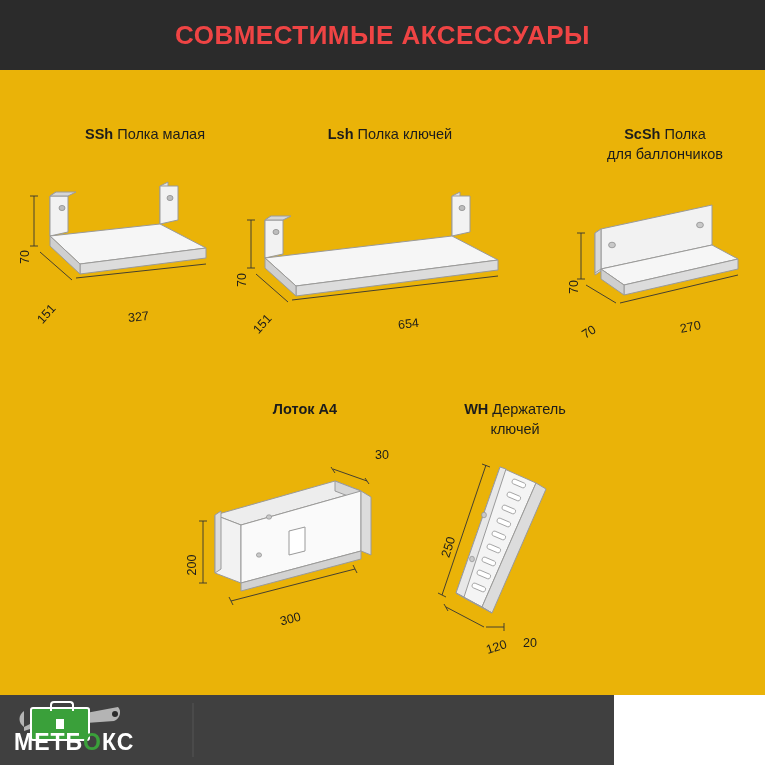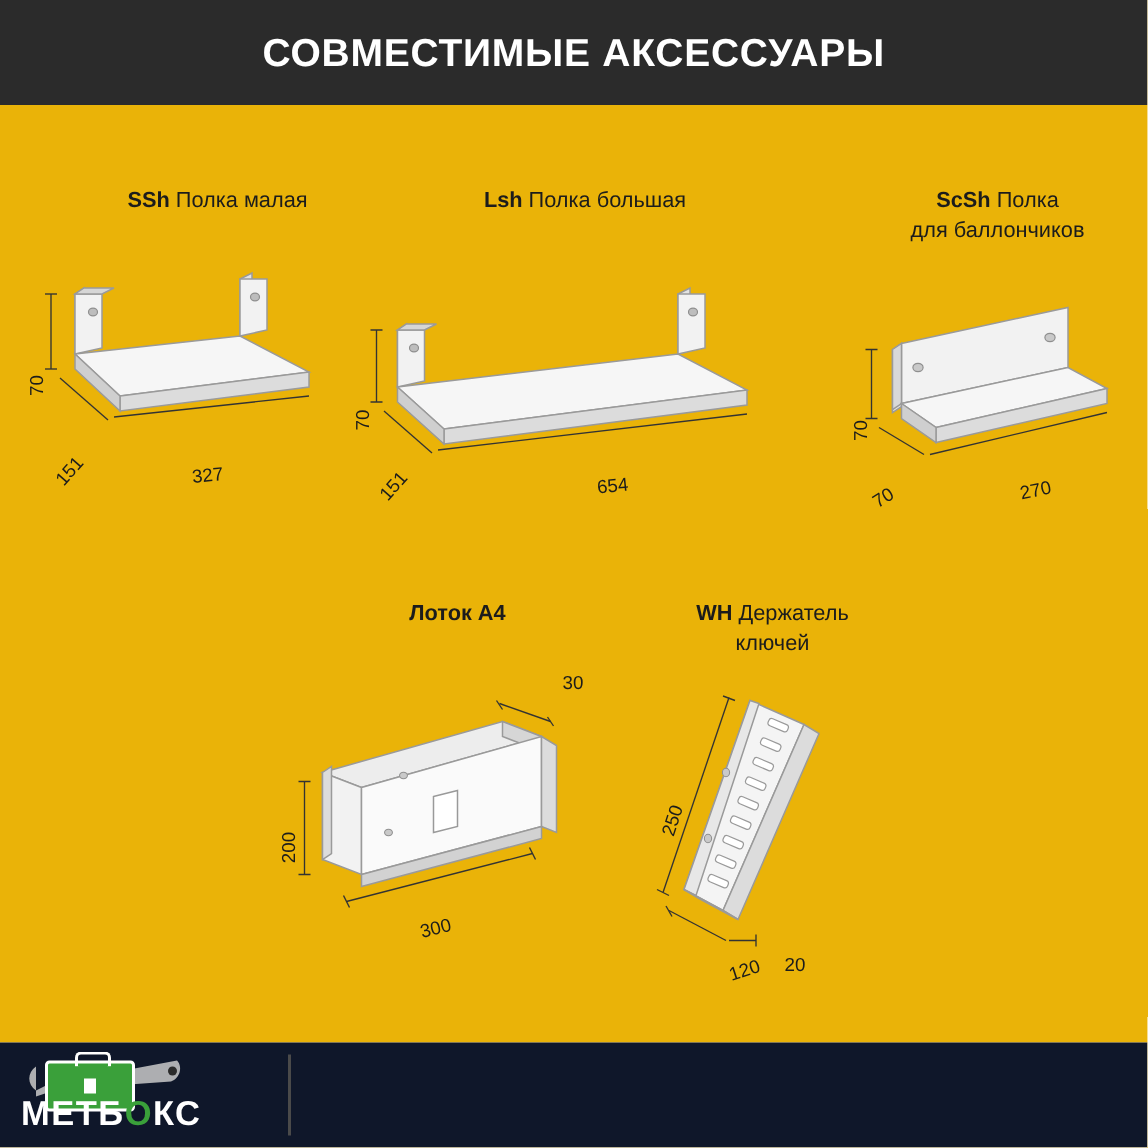--- a/index.html
+++ b/index.html
@@ -19,21 +19,21 @@
     position: absolute;
     left: 0; top: 0;
     width: 765px;
     height: 70px;
     background: #2b2b2b;
     display: flex;
     align-items: center;
     justify-content: center;
   }
   .header-title {
-    color: #ffffff;
+    color: #ef4444;
     font-size: 26px;
     font-weight: bold;
     letter-spacing: 0.5px;
     text-transform: uppercase;
     text-align: center;
   }
   
   .canvas {
     position: absolute;
     left: 0; top: 70px;
@@ -64,23 +64,23 @@
   .dim {
     position: absolute;
     font-size: 12.5px;
     color: #1c1c1c;
     font-family: "Liberation Sans", sans-serif;
   }
   
   .footer {
     position: absolute;
     left: 0; top: 695px;
-    width: 765px;
+    width: 614px;
     height: 70px;
-    background: #0f172a;
+    background: #404040;
     display: flex;
     align-items: center;
   }
   .logo {
     position: relative;
     margin-left: 8px;
     width: 180px;
     height: 62px;
   }
   .logo-box {
@@ -167,21 +167,21 @@
     </svg>
 
     <div class="dim" style="left:-2px; top:125px; transform:rotate(-90deg);">70</div>
     <div class="dim" style="left:16px; top:182px; transform:rotate(-48deg);">151</div>
     <div class="dim" style="left:108px; top:185px; transform:rotate(-6deg);">327</div>
   </div>
 
   <div class="item" style="left:240px; top:55px; width:300px;">
     <div class="item-label" style="position:absolute; left:0; top:0; width:300px;">
       <span class="code">Lsh</span>
-      <span>Полка большая</span>
+      <span>Полка ключей</span>
     </div>
 
     <svg class="drawing" style="left:0; top:65px;" width="290" height="145" viewBox="0 0 290 145">
       <polygon points="25,30 31,26 31,64 25,68" fill="#e3e3e3" stroke="#9a9a9a" stroke-width="1"></polygon>
       <polygon points="25,30 43,30 43,64 25,68" fill="#f2f2f2" stroke="#9a9a9a" stroke-width="1"></polygon>
       <polygon points="31,26 51,26 43,30 25,30" fill="#d6d6d6" stroke="#9a9a9a" stroke-width="1"></polygon>
 
       <polygon points="212,6 220,2 220,42 212,46" fill="#e3e3e3" stroke="#9a9a9a" stroke-width="1"></polygon>
       <polygon points="212,6 230,6 230,42 212,46" fill="#f2f2f2" stroke="#9a9a9a" stroke-width="1"></polygon>
 

